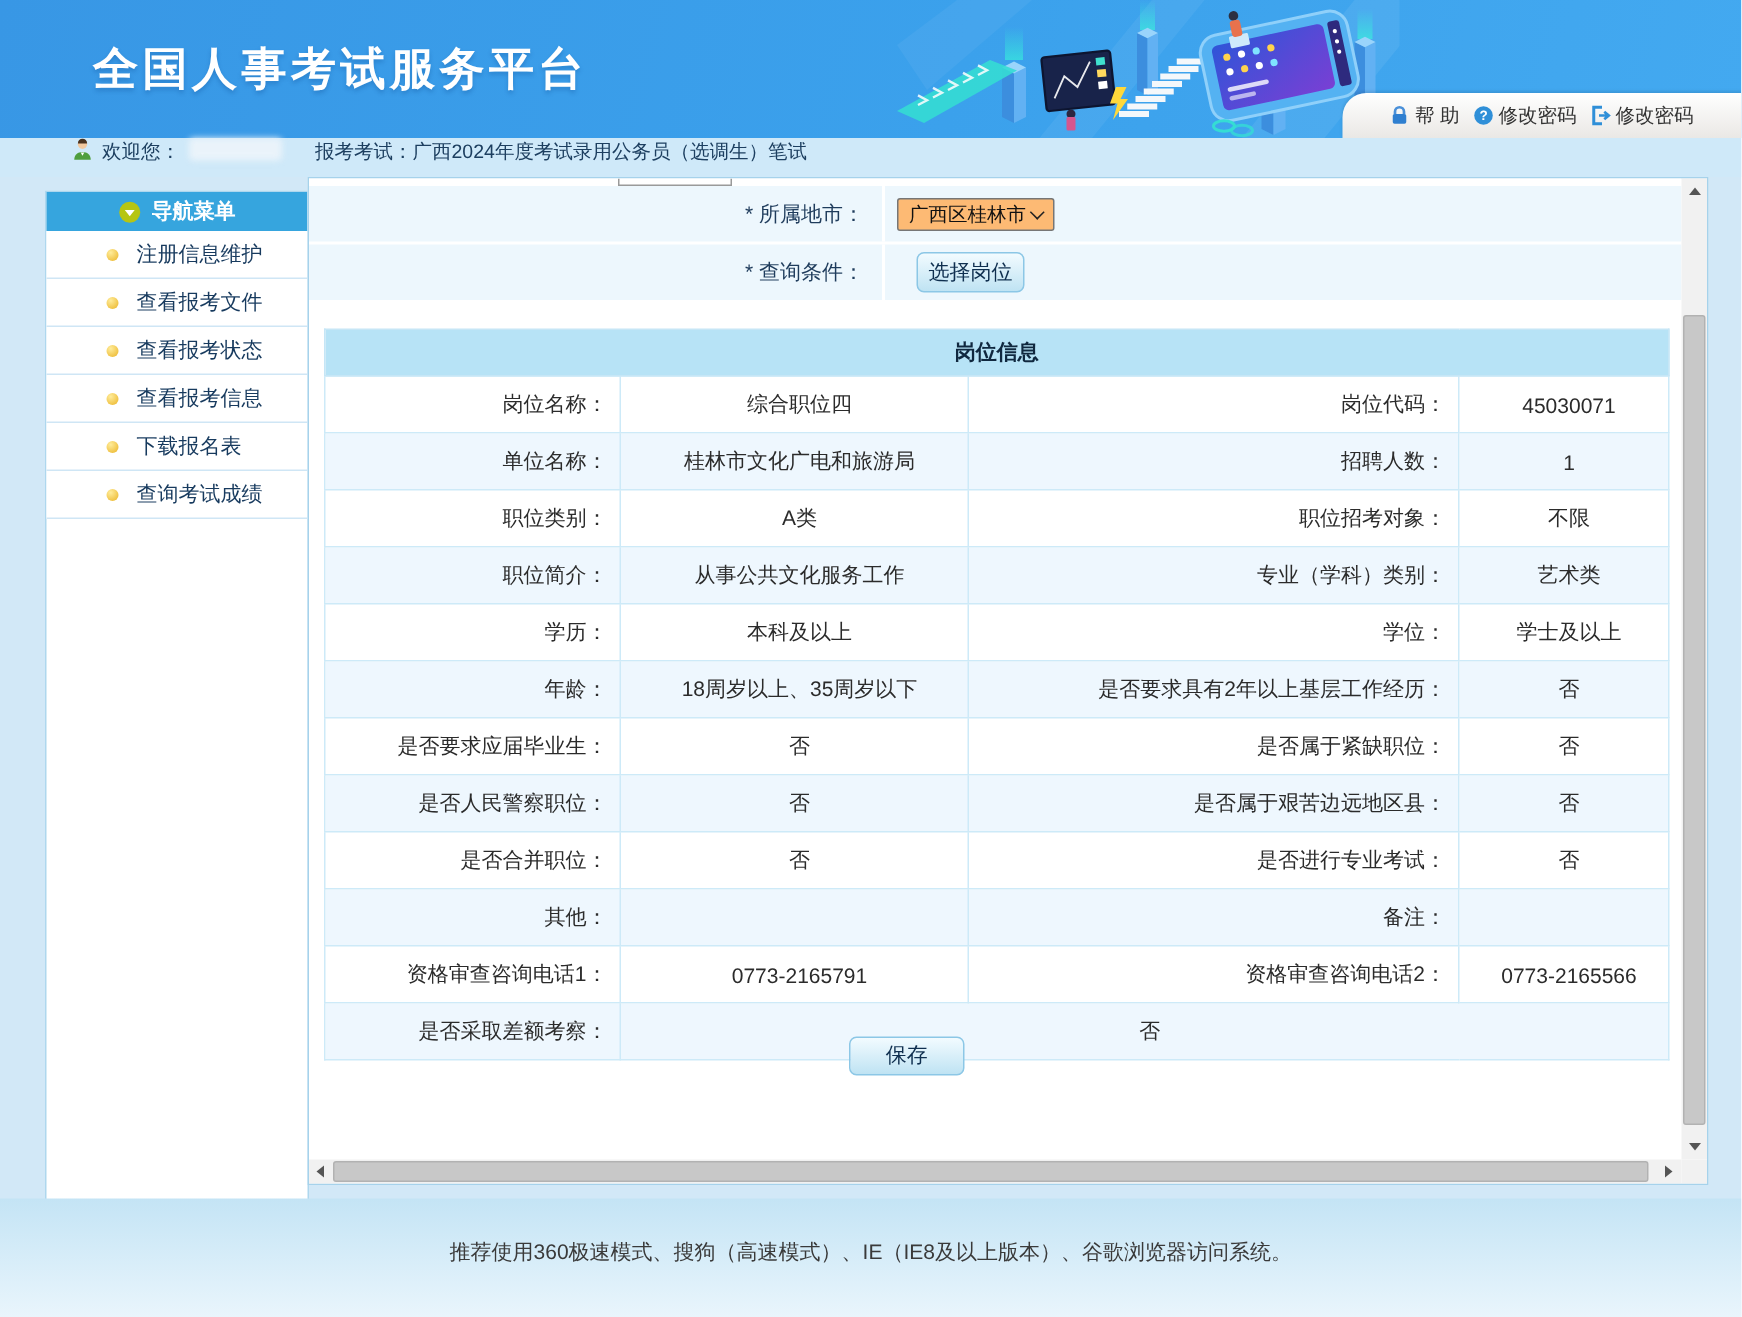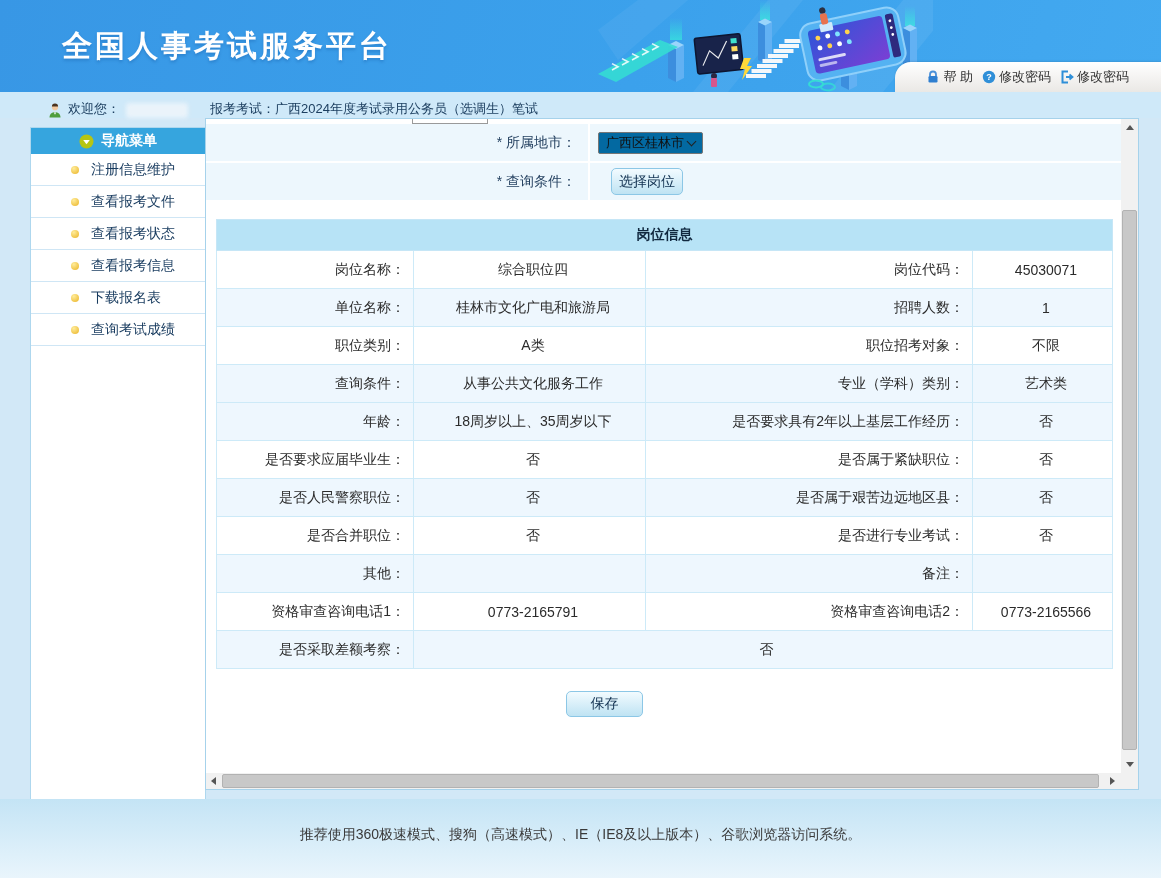--- a/index.html
+++ b/index.html
@@ -13,21 +13,21 @@
           letter-spacing:3px;text-shadow:0 2px 3px rgba(10,70,140,.28);}
   .hero{position:absolute;left:598px;top:0;}
   .header-actions{position:absolute;right:0;bottom:0;height:30px;
           background:linear-gradient(#ffffff,#eae8e5);border-top-left-radius:16px;
           display:flex;align-items:center;padding:0 32px 0 22px;box-shadow:0 -1px 2px rgba(0,0,0,.10);}
   .action{display:flex;align-items:center;gap:3px;font-size:13px;color:#333;cursor:pointer;margin-left:9px;}
   .action svg{display:block;}
 
   
   .welcome-bar{position:absolute;top:92px;left:0;width:1161px;height:26px;background:#cfe9f9;
-          display:flex;align-items:flex-end;padding-left:48px;box-sizing:border-box;
+          display:flex;align-items:flex-start;padding-left:48px;box-sizing:border-box;
           font-size:13px;color:#1d3f60;}
   .welcome-bar svg{margin-right:6px;}
   .blur-name{width:62px;height:15px;margin:0 22px 0 6px;border-radius:3px;
           background:#eaf3fa;filter:blur(2px);}
 
   
   .sidebar{position:absolute;left:30px;top:127px;width:176px;height:754px;background:#fff;
           border:1px solid #aed7ee;box-sizing:border-box;}
   .sidebar-header{height:26px;background:#36a5de;color:#fff;font-size:14px;font-weight:bold;
           display:flex;align-items:center;justify-content:center;gap:7px;cursor:pointer;}
@@ -41,21 +41,21 @@
           border:1px solid #a6d2eb;box-sizing:border-box;}
   .content{position:absolute;left:0;top:0;width:915px;height:654px;overflow:hidden;background:#fff;}
   .scroll-remnant{position:absolute;left:206px;top:0;width:74px;height:4px;
           border-left:1px solid #9a9a9a;border-right:1px solid #9a9a9a;border-bottom:1px solid #9a9a9a;}
   .form-row{position:absolute;left:0;width:915px;display:flex;background:#edf7fd;}
   .form-row-1{top:5px;height:37px;}
   .form-row-2{top:44px;height:37px;}
   .form-label-cell{width:384px;box-sizing:border-box;padding-right:12px;border-right:2px solid #fff;
           display:flex;align-items:center;justify-content:flex-end;font-size:14px;color:#1f3c5c;}
   .form-field-cell{display:flex;align-items:center;}
-  .select{width:105px;height:22px;margin-left:8px;border:1px solid #767676;border-radius:2px;background:#0369a1;
+  .select{width:105px;height:22px;margin-left:8px;border:1px solid #767676;border-radius:2px;background:#fdba74;
           display:flex;align-items:center;justify-content:space-between;padding:0 7px;box-sizing:border-box;
           font-size:13px;color:#111;cursor:pointer;}
   .chev{width:6px;height:6px;border-right:1.6px solid #222;border-bottom:1.6px solid #222;
           transform:rotate(45deg);margin-top:-3px;}
   .btn{background:linear-gradient(#f2fbff,#bfe3f3);border:1px solid #8cc7e6;border-radius:5px;
           font-size:14px;color:#0f2f4f;cursor:pointer;font-family:inherit;}
   .pick-btn{margin-left:21px;width:72px;height:27px;}
   .save-btn{position:absolute;left:360px;top:572px;width:77px;height:26px;}
 
   
@@ -312,24 +312,30 @@
               <td class="lbl">招聘人数：</td>
               <td class="val">1</td>
             </tr>
             <tr>
               <td class="lbl">职位类别：</td>
               <td class="val">A类</td>
               <td class="lbl">职位招考对象：</td>
               <td class="val">不限</td>
             </tr>
             <tr class="alt">
-              <td class="lbl">查询条件：</td>
+              <td class="lbl">职位简介：</td>
               <td class="val">从事公共文化服务工作</td>
               <td class="lbl">专业（学科）类别：</td>
               <td class="val">艺术类</td>
+            </tr>
+            <tr>
+              <td class="lbl">学历：</td>
+              <td class="val">本科及以上</td>
+              <td class="lbl">学位：</td>
+              <td class="val">学士及以上</td>
             </tr>
             <tr class="alt">
               <td class="lbl">年龄：</td>
               <td class="val">18周岁以上、35周岁以下</td>
               <td class="lbl">是否要求具有2年以上基层工作经历：</td>
               <td class="val">否</td>
             </tr>
             <tr>
               <td class="lbl">是否要求应届毕业生：</td>
               <td class="val">否</td>

